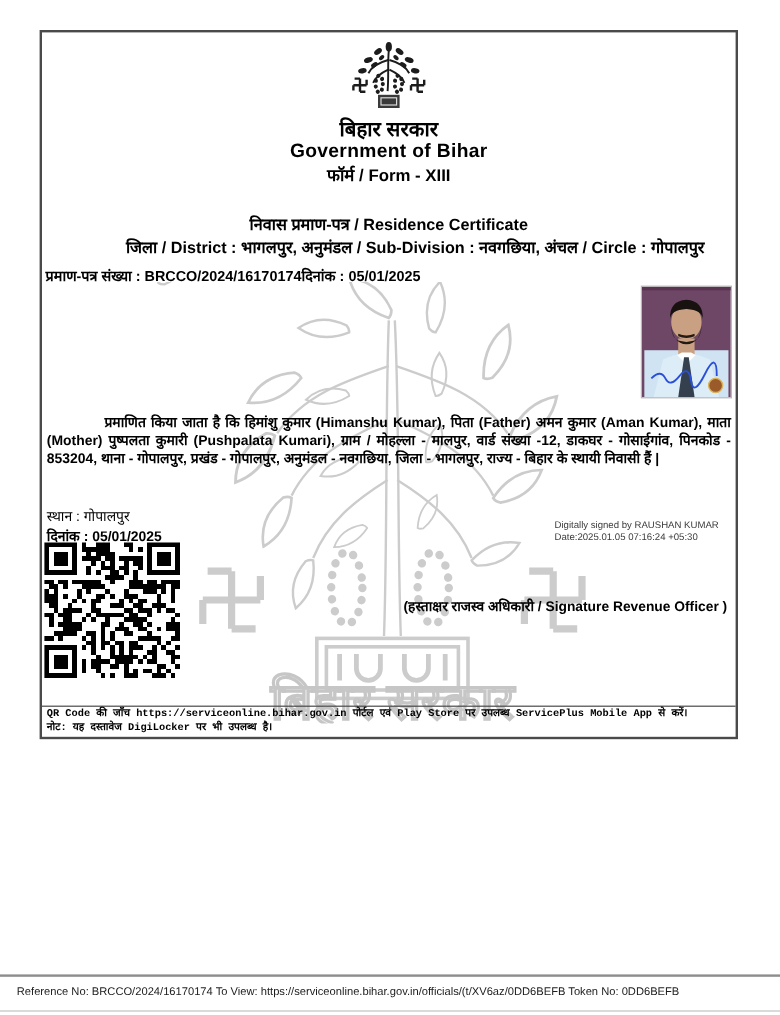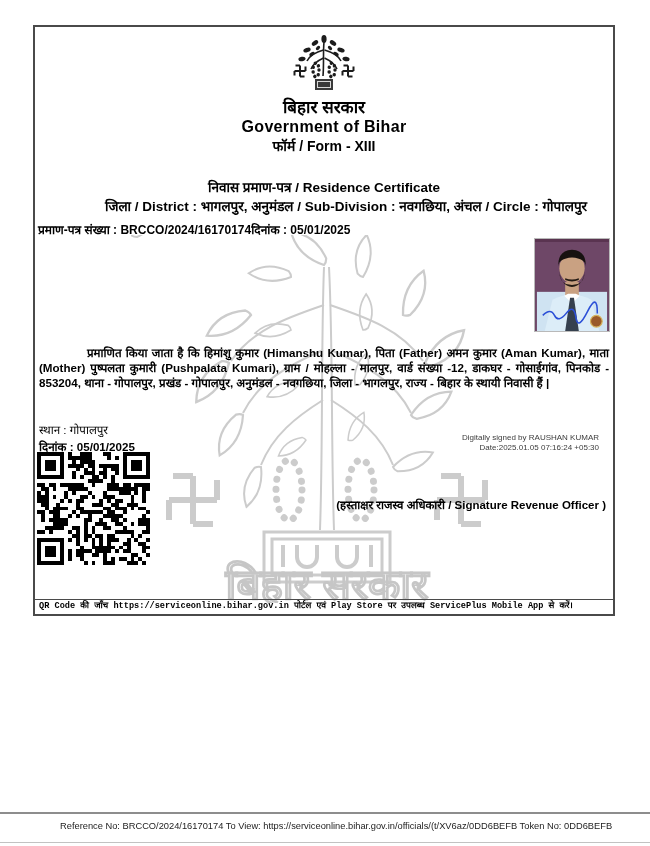--- a/index.html
+++ b/index.html
@@ -52,41 +52,41 @@
     position:absolute; left:4px; right:4px; top:319px;
     font-size:11.6px; font-weight:bold; line-height:14.8px;
     text-align:justify; text-indent:48px;
   }
 
   
   .place { position:absolute; left:4px; top:395px; font-size:11.6px; font-weight:normal; }
   .idate { position:absolute; left:4px; top:412px; font-size:11.6px; font-weight:bold; }
   .dsig  {
     position:absolute; right:14px; top:406px; font-size:8px; line-height:10px;
-    color:#3c3c3c; text-align:right;
+    color:#3c3c3c; text-align:left;
   }
   .officer {
     position:absolute; right:7px; top:470px;
     font-size:11.5px; font-weight:bold;margin-left:36px;
   }
 
   
   .qr-box { position:absolute; left:2px; top:425px; width:113px; height:113px; }
   .qr-box svg { width:100%; height:100%; shape-rendering:crispEdges; }
 
   
   .notes {
     position:absolute; left:0; right:0; bottom:0;
     border-top:1px solid #4a4a4a; padding:1px 4px 2px 4px;
     font-size:8.6px; font-weight:bold; line-height:11px;font-family:Liberation Mono, monospace;
   }
 
   
   .footer-rule  { position:absolute; left:0; right:0; top:812px; border-top:2px solid #8d8d8d; }
-  .footer-text  { position:absolute; left:14px; top:821px; font-size:9.3px; color:#1c1c1c;margin-left:46px; }
+  .footer-text  { position:absolute; left:14px; top:821px; font-size:9.3px; color:#1c1c1c; }
   .footer-rule2 { position:absolute; left:0; right:0; top:842px; border-top:1px solid #c2c2c2; }
 </style>
 </head>
 <body>
 
 <div class="sheet">
 
   <div class="cert">
 
     <svg class="watermark" viewBox="0 0 390 368" aria-hidden="true">
@@ -559,20 +559,21 @@
               <rect x="1" y="23" width="5" height="5" fill="#fff"></rect>
               <rect x="2" y="24" width="3" height="3" fill="#000"></rect>
             </g>
           </svg>
       </div>
 
       <div class="officer">(हस्ताक्षर राजस्व अधिकारी / Signature Revenue Officer )</div>
 
       <div class="notes">
         <div>QR Code की जाँच https://serviceonline.bihar.gov.in पोर्टल एवं Play Store पर उपलब्ध ServicePlus Mobile App से करें।</div>
+        <div>नोट: यह दस्तावेज DigiLocker पर भी उपलब्ध है।</div>
       </div>
 
     </div>
   </div>
 
   <div class="footer-rule"></div>
   <div class="footer-text">Reference No: BRCCO/2024/16170174 To View: https://serviceonline.bihar.gov.in/officials/(t/XV6az/0DD6BEFB Token No: 0DD6BEFB</div>
   <div class="footer-rule2"></div>
 
 </div>

